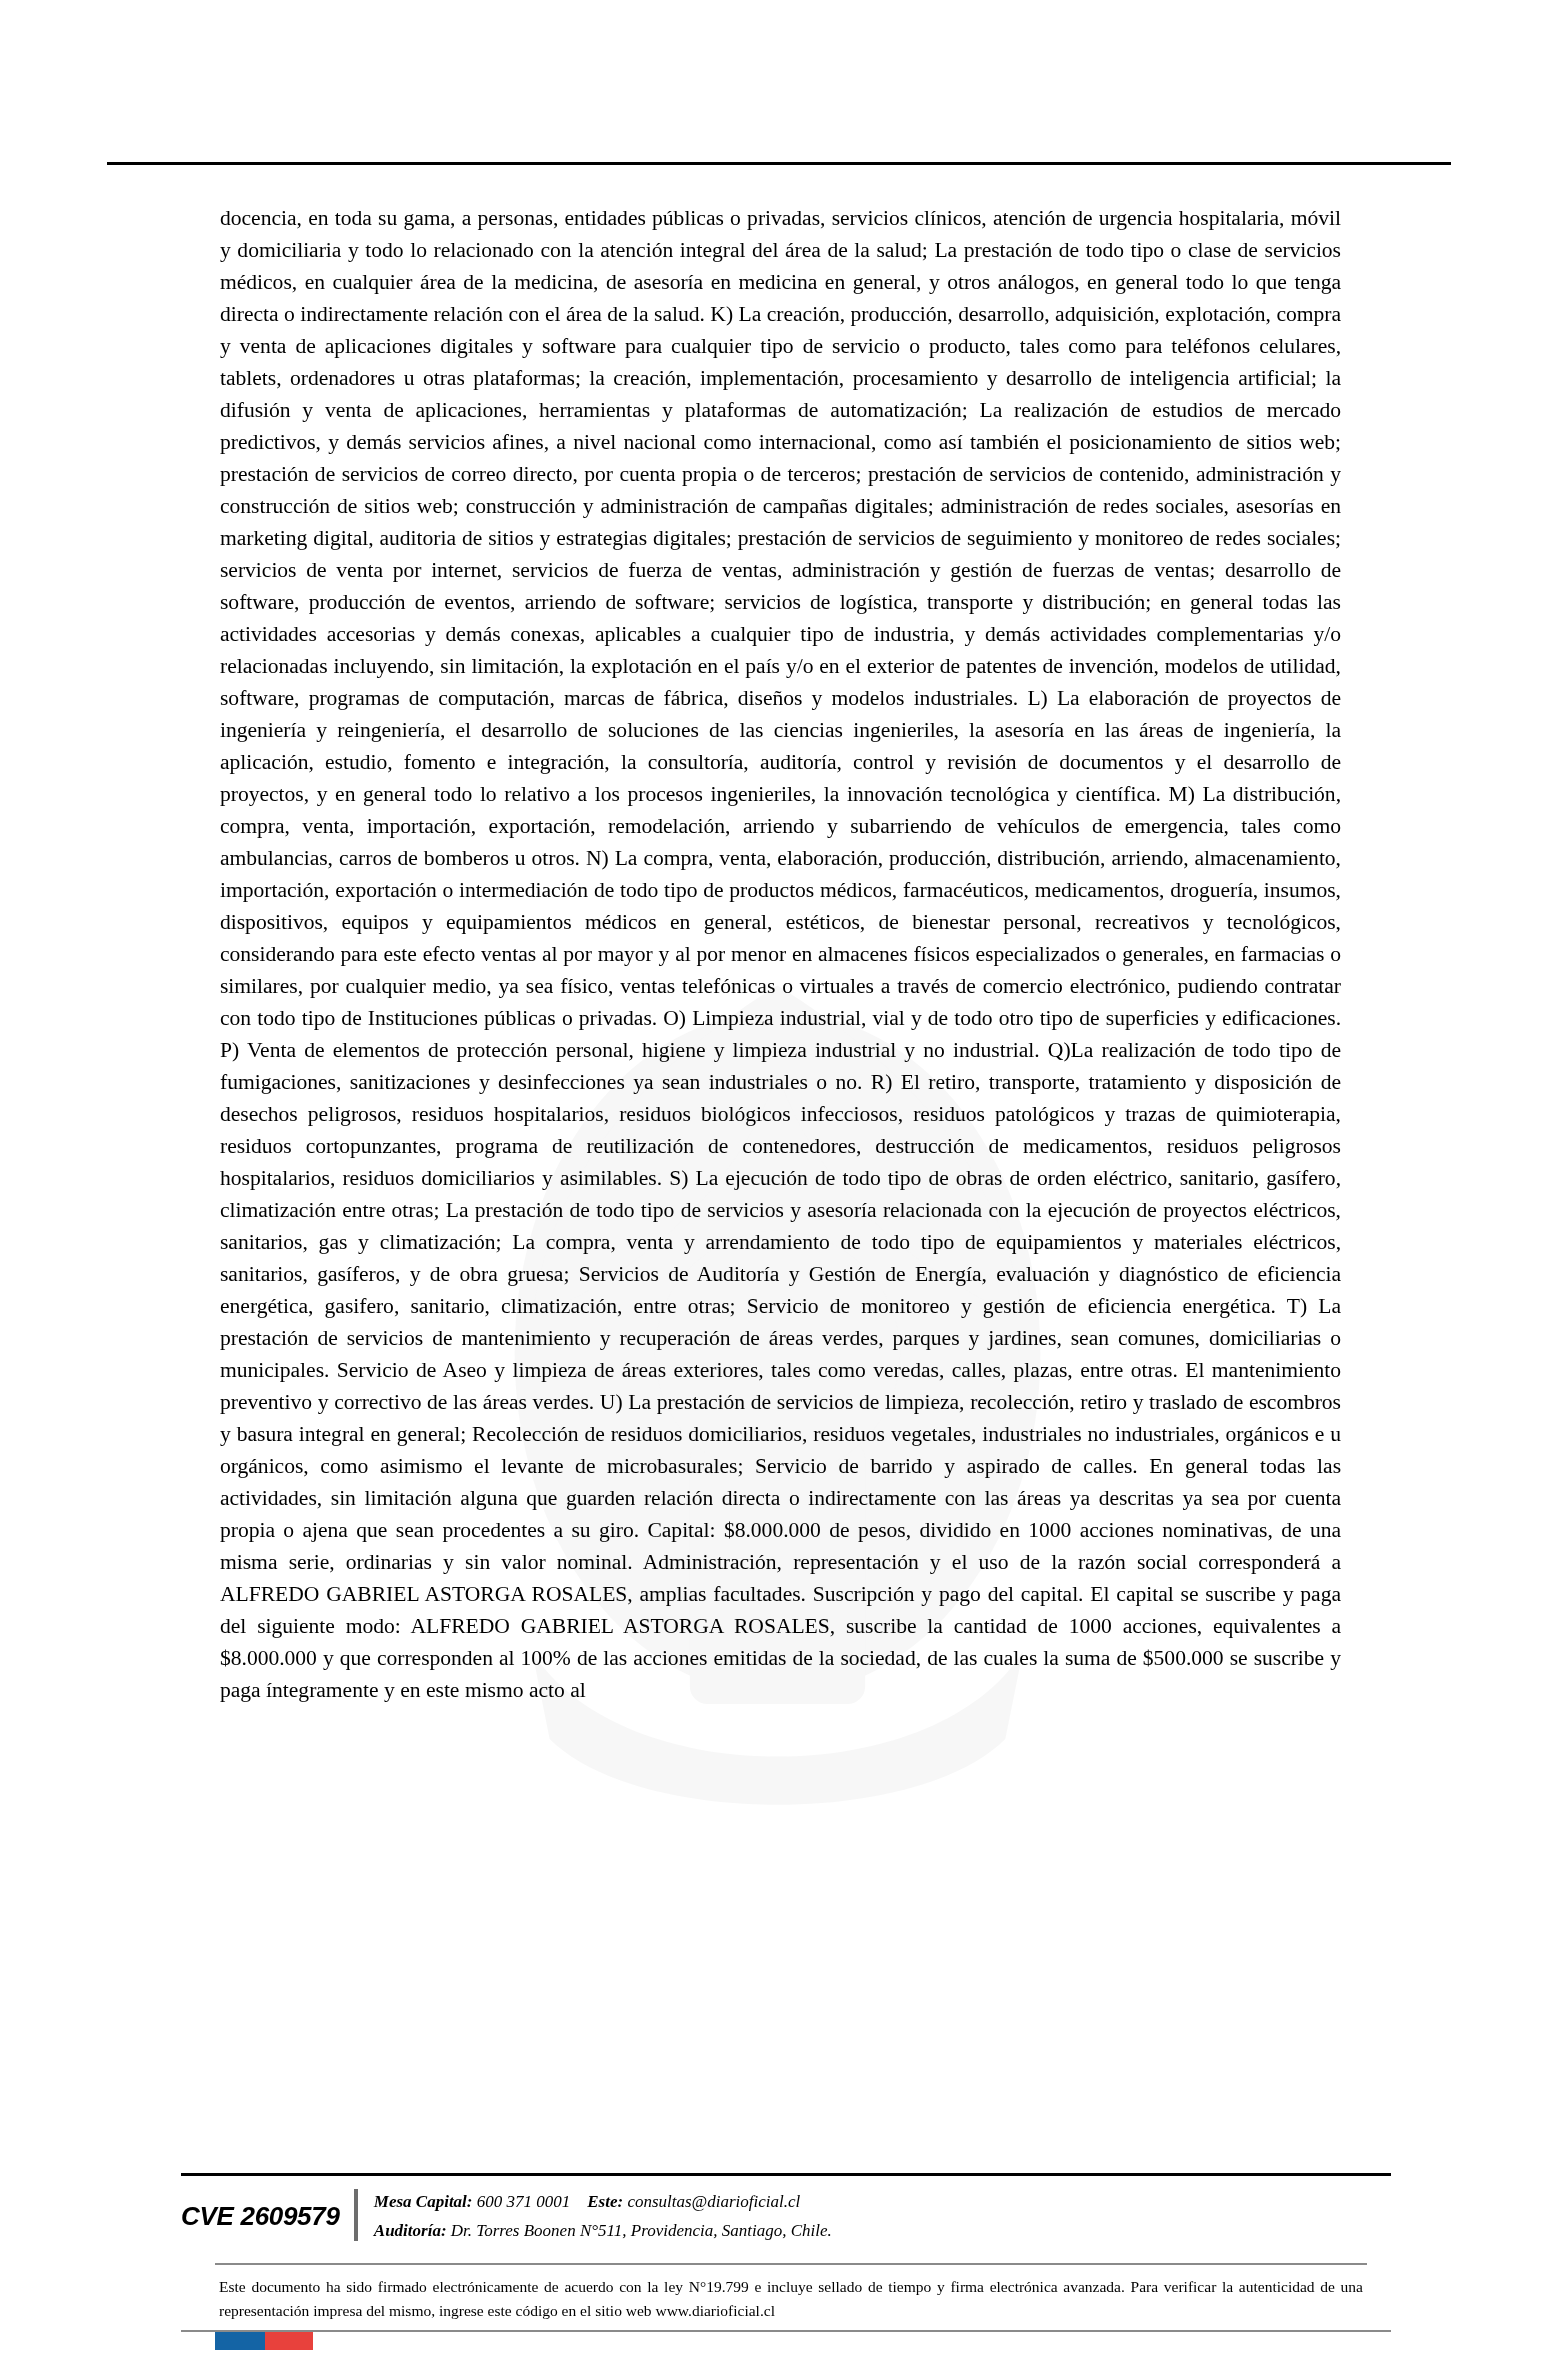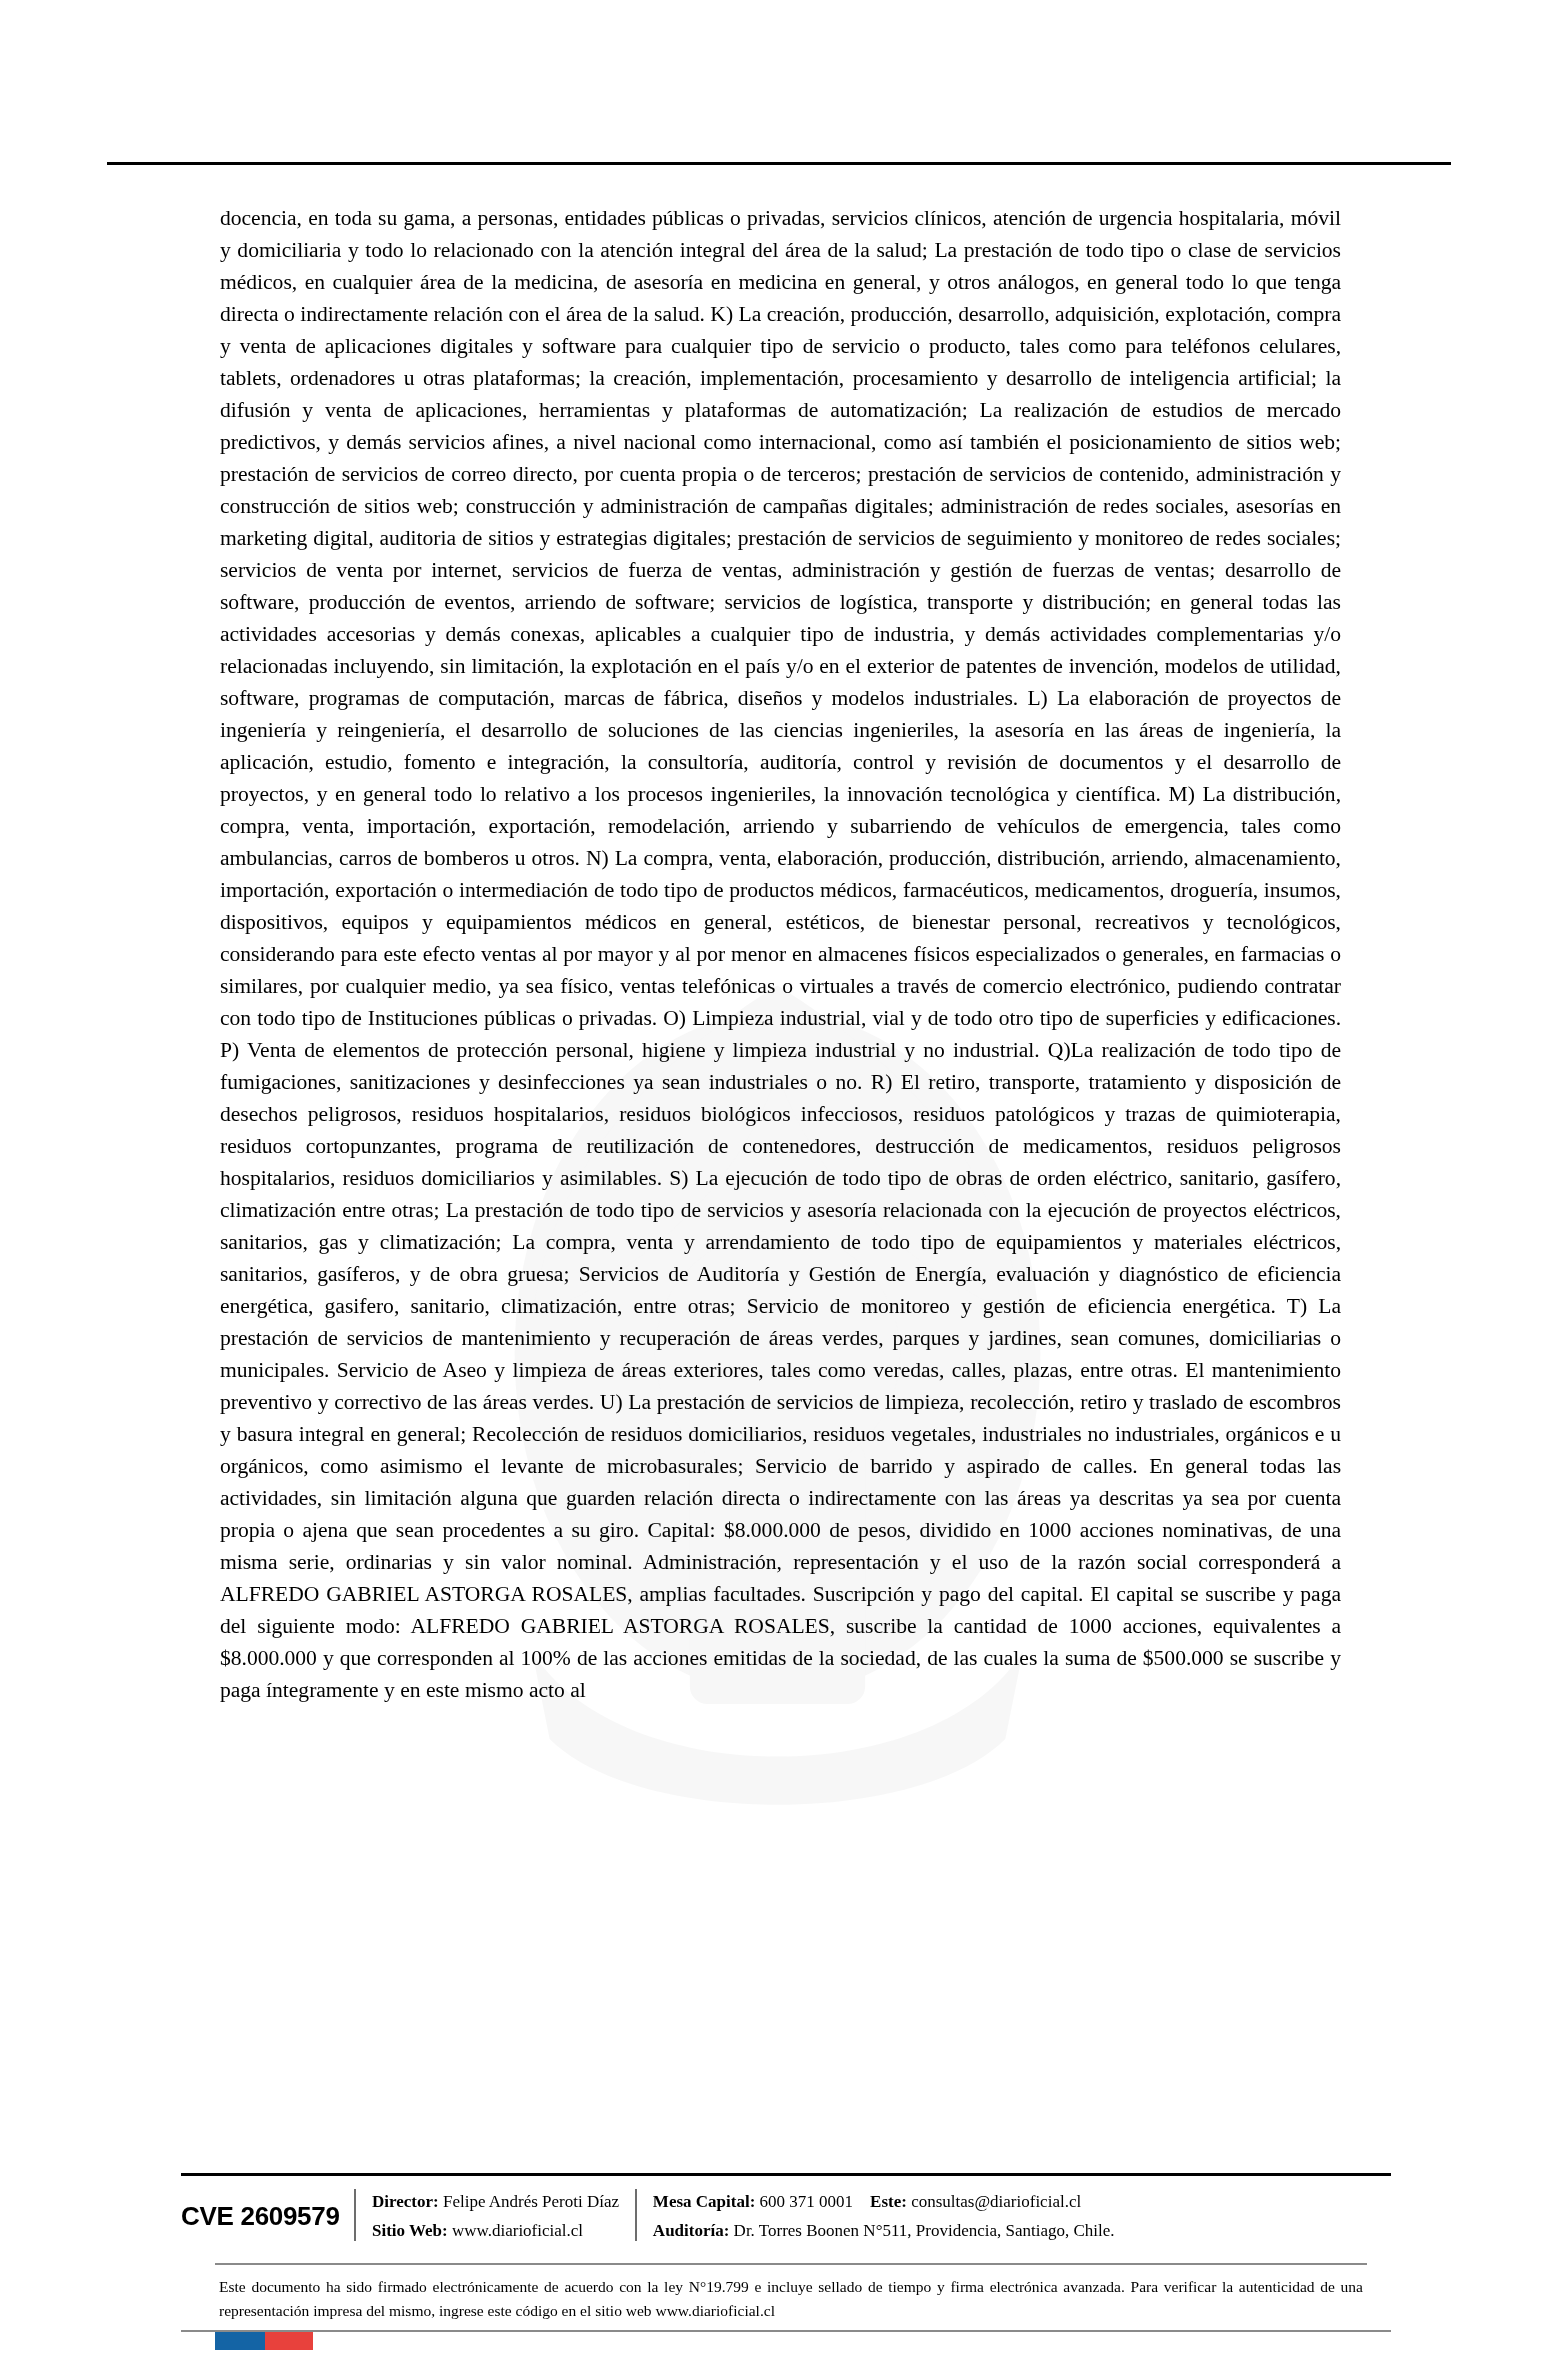--- a/index.html
+++ b/index.html
@@ -116,20 +116,21 @@
     z-index: 2;
   }
   .footer {
     position: absolute;
     left: 181px;
     top: 2187px;
     width: 1210px;
     display: flex;
     align-items: stretch;
     z-index: 2;
+    font-style: italic;
   }
   .footer-cve {
     font-family: "Liberation Sans", "DejaVu Sans", sans-serif;
     font-weight: bold;
     font-size: 26px;
     letter-spacing: -0.3px;
     white-space: nowrap;
     display: flex;
     align-items: center;
     padding-right: 14.6px;
@@ -208,30 +209,20 @@
 
   <div class="body-col">
     <p>docencia, en toda su gama, a personas, entidades públicas o privadas, servicios clínicos, atención de urgencia hospitalaria, móvil y domiciliaria y todo lo relacionado con la atención integral del área de la salud; La prestación de todo tipo o clase de servicios médicos, en cualquier área de la medicina, de asesoría en medicina en general, y otros análogos, en general todo lo que tenga directa o indirectamente relación con el área de la salud. K) La creación, producción, desarrollo, adquisición, explotación, compra y venta de aplicaciones digitales y software para cualquier tipo de servicio o producto, tales como para teléfonos celulares, tablets, ordenadores u otras plataformas; la creación, implementación, procesamiento y desarrollo de inteligencia artificial; la difusión y venta de aplicaciones, herramientas y plataformas de automatización; La realización de estudios de mercado predictivos, y demás servicios afines, a nivel nacional como internacional, como así también el posicionamiento de sitios web; prestación de servicios de correo directo, por cuenta propia o de terceros; prestación de servicios de contenido, administración y construcción de sitios web; construcción y administración de campañas digitales; administración de redes sociales, asesorías en marketing digital, auditoria de sitios y estrategias digitales; prestación de servicios de seguimiento y monitoreo de redes sociales; servicios de venta por internet, servicios de fuerza de ventas, administración y gestión de fuerzas de ventas; desarrollo de software, producción de eventos, arriendo de software; servicios de logística, transporte y distribución; en general todas las actividades accesorias y demás conexas, aplicables a cualquier tipo de industria, y demás actividades complementarias y/o relacionadas incluyendo, sin limitación, la explotación en el país y/o en el exterior de patentes de invención, modelos de utilidad, software, programas de computación, marcas de fábrica, diseños y modelos industriales. L) La elaboración de proyectos de ingeniería y reingeniería, el desarrollo de soluciones de las ciencias ingenieriles, la asesoría en las áreas de ingeniería, la aplicación, estudio, fomento e integración, la consultoría, auditoría, control y revisión de documentos y el desarrollo de proyectos, y en general todo lo relativo a los procesos ingenieriles, la innovación tecnológica y científica. M) La distribución, compra, venta, importación, exportación, remodelación, arriendo y subarriendo de vehículos de emergencia, tales como ambulancias, carros de bomberos u otros. N) La compra, venta, elaboración, producción, distribución, arriendo, almacenamiento, importación, exportación o intermediación de todo tipo de productos médicos, farmacéuticos, medicamentos, droguería, insumos, dispositivos, equipos y equipamientos médicos en general, estéticos, de bienestar personal, recreativos y tecnológicos, considerando para este efecto ventas al por mayor y al por menor en almacenes físicos especializados o generales, en farmacias o similares, por cualquier medio, ya sea físico, ventas telefónicas o virtuales a través de comercio electrónico, pudiendo contratar con todo tipo de Instituciones públicas o privadas. O) Limpieza industrial, vial y de todo otro tipo de superficies y edificaciones. P) Venta de elementos de protección personal, higiene y limpieza industrial y no industrial. Q)La realización de todo tipo de fumigaciones, sanitizaciones y desinfecciones ya sean industriales o no. R) El retiro, transporte, tratamiento y disposición de desechos peligrosos, residuos hospitalarios, residuos biológicos infecciosos, residuos patológicos y trazas de quimioterapia, residuos cortopunzantes, programa de reutilización de contenedores, destrucción de medicamentos, residuos peligrosos hospitalarios, residuos domiciliarios y asimilables. S) La ejecución de todo tipo de obras de orden eléctrico, sanitario, gasífero, climatización entre otras; La prestación de todo tipo de servicios y asesoría relacionada con la ejecución de proyectos eléctricos, sanitarios, gas y climatización; La compra, venta y arrendamiento de todo tipo de equipamientos y materiales eléctricos, sanitarios, gasíferos, y de obra gruesa; Servicios de Auditoría y Gestión de Energía, evaluación y diagnóstico de eficiencia energética, gasifero, sanitario, climatización, entre otras; Servicio de monitoreo y gestión de eficiencia energética. T) La prestación de servicios de mantenimiento y recuperación de áreas verdes, parques y jardines, sean comunes, domiciliarias o municipales. Servicio de Aseo y limpieza de áreas exteriores, tales como veredas, calles, plazas, entre otras. El mantenimiento preventivo y correctivo de las áreas verdes. U) La prestación de servicios de limpieza, recolección, retiro y traslado de escombros y basura integral en general; Recolección de residuos domiciliarios, residuos vegetales, industriales no industriales, orgánicos e u orgánicos, como asimismo el levante de microbasurales; Servicio de barrido y aspirado de calles. En general todas las actividades, sin limitación alguna que guarden relación directa o indirectamente con las áreas ya descritas ya sea por cuenta propia o ajena que sean procedentes a su giro. Capital: $8.000.000 de pesos, dividido en 1000 acciones nominativas, de una misma serie, ordinarias y sin valor nominal. Administración, representación y el uso de la razón social corresponderá a ALFREDO GABRIEL ASTORGA ROSALES, amplias facultades. Suscripción y pago del capital. El capital se suscribe y paga del siguiente modo: ALFREDO GABRIEL ASTORGA ROSALES, suscribe la cantidad de 1000 acciones, equivalentes a $8.000.000 y que corresponden al 100% de las acciones emitidas de la sociedad, de las cuales la suma de $500.000 se suscribe y paga íntegramente y en este mismo acto al</p>
   </div>
 
   <div class="rule-footer-top"></div>
 
   <div class="footer">
     <div class="footer-cve">CVE 2609579</div>
     <div class="footer-div"></div>
-    <div class="footer-block">
-      <div>
-        <span class="lbl">Director:</span>
-        <span>Felipe Andrés Peroti Díaz</span>
-      </div>
-      <div>
-        <span class="lbl">Sitio Web:</span>
-        <span>www.diarioficial.cl</span>
-      </div>
-    </div>
     <div class="footer-div"></div>
     <div class="footer-block right">
       <div>
         <span class="lbl">Mesa Capital:</span>
         <span>600 371 0001</span>
         &nbsp;&nbsp;
         <span class="lbl">Este:</span>
         <span>consultas@diarioficial.cl</span>
       </div>
       <div>

